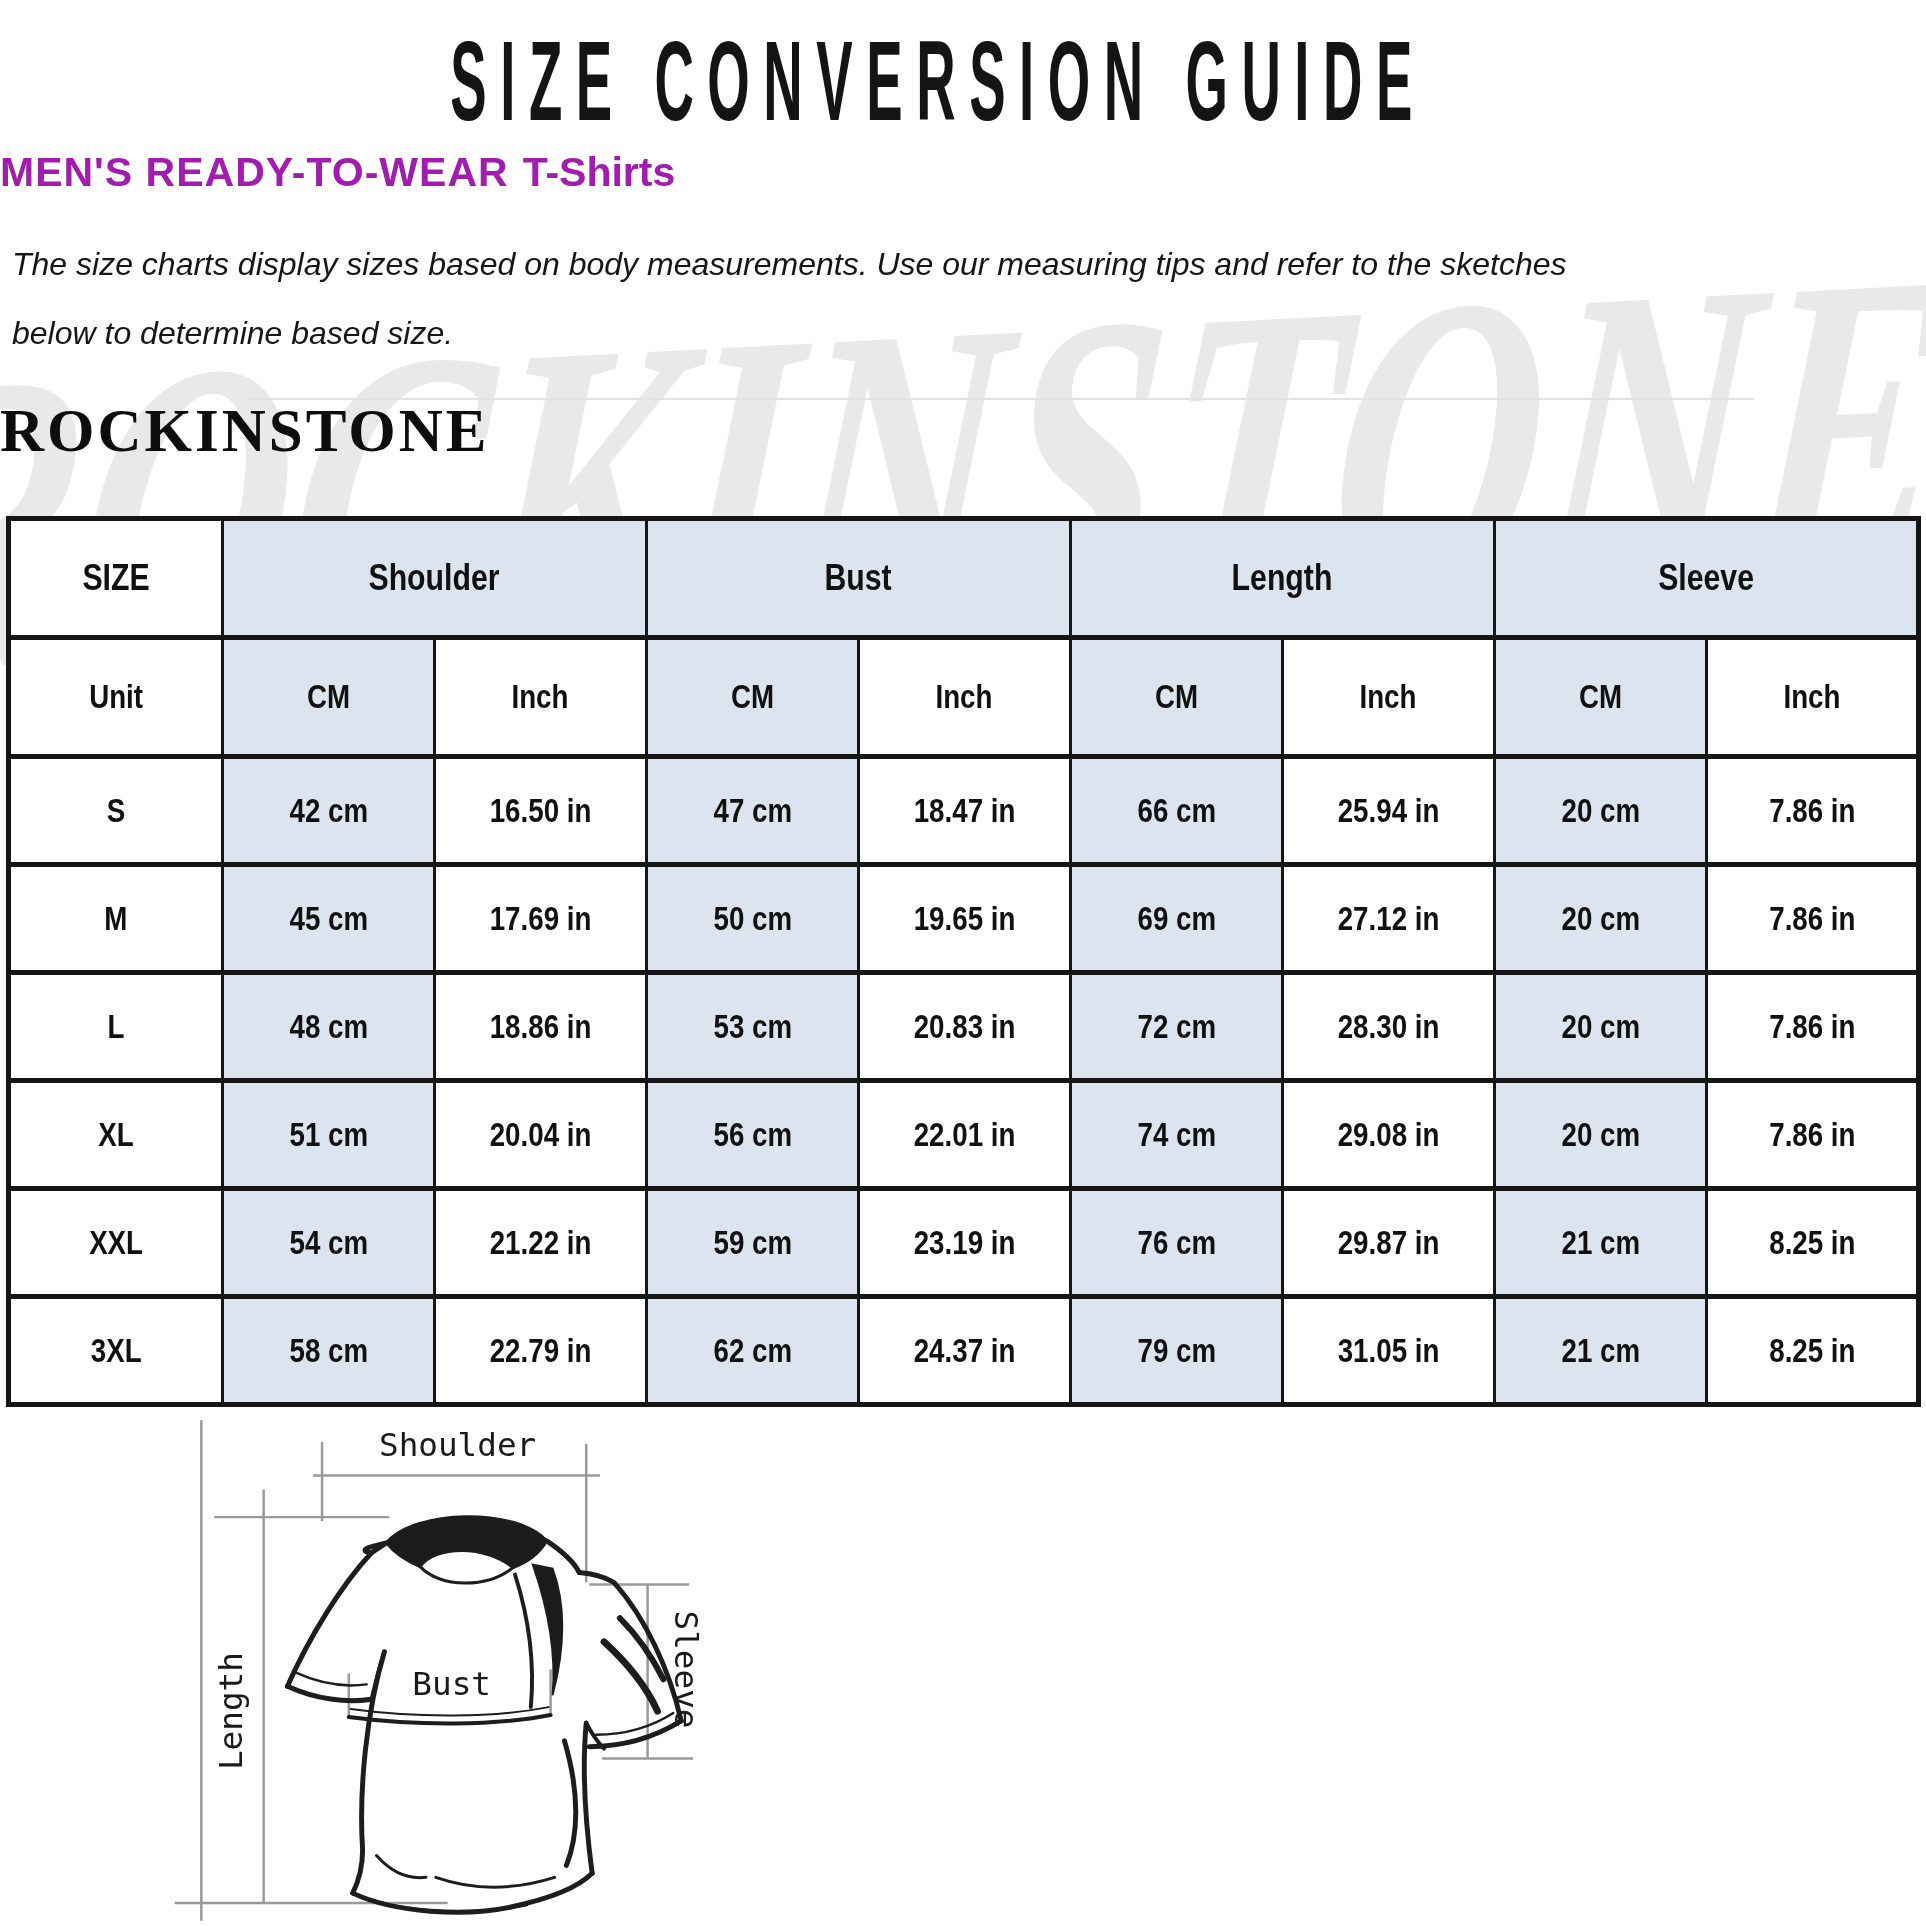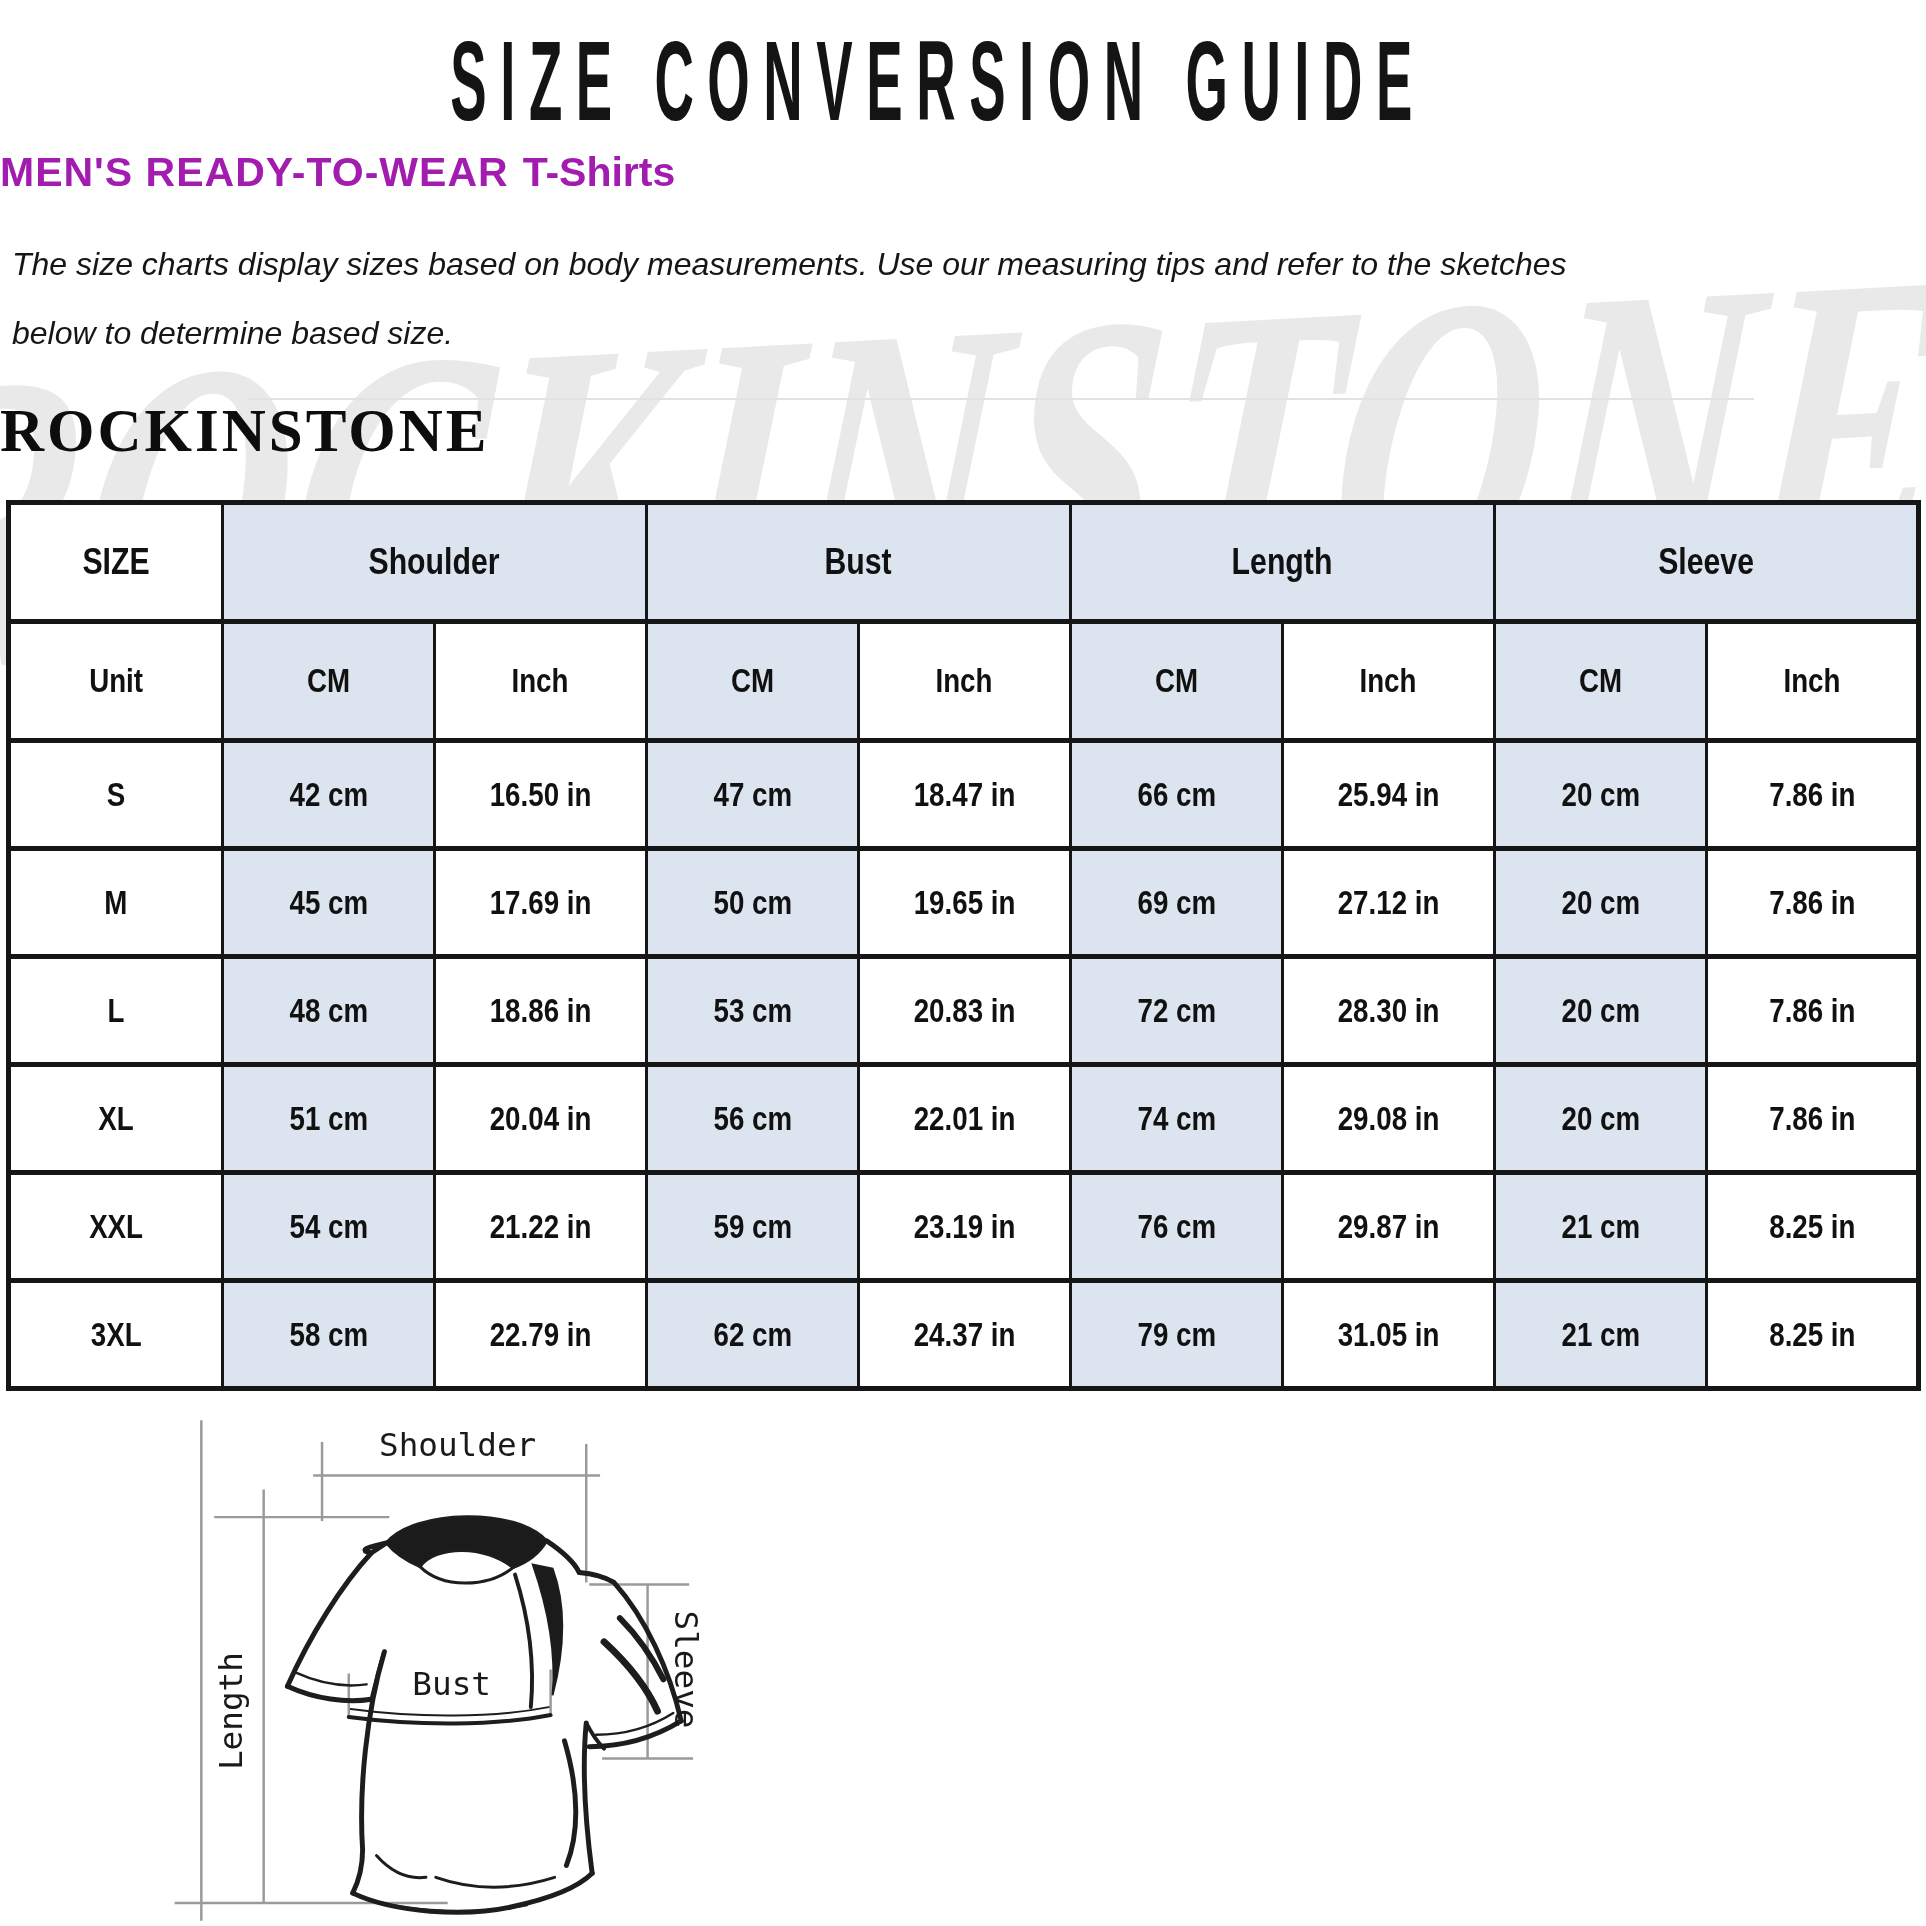--- a/index.html
+++ b/index.html
@@ -22,21 +22,21 @@
   .subtitle .prod { margin-left:14px; letter-spacing:0; }
   .desc { top:246px; font-family:Liberation Sans, sans-serif; font-style:italic;
           font-size:32px; color:#161616;margin-left:12px; }
   .desc2 { top:315px; }
   .rule { position:absolute; left:249px; top:398px; width:1505px; height:2px;
           background:#e2e2e2; z-index:1; }
   .brand { top:396px; font-family:"Liberation Serif", serif; font-weight:700;
            font-size:61px; letter-spacing:3px; color:#0d0d0d; }
   
   .size-table {
-    position:absolute; left:6px; top:500px; width:1915px; height:885px; z-index:2;
+    position:absolute; left:6px; top:516px; width:1915px; height:885px; z-index:2;
     border-collapse:collapse; table-layout:fixed; background:#fff;
   }
   .size-table th, .size-table td {
     border:3px solid #161616; border-top-width:5px; border-bottom-width:5px;
     text-align:center; vertical-align:middle; background:#ffffff; padding:0;
   }
   .size-table { border:5px solid #161616; }
   tr.r-head { height:119px; }
   tr.r-unit { height:119px; }
   tr.r-data { height:108px; }

